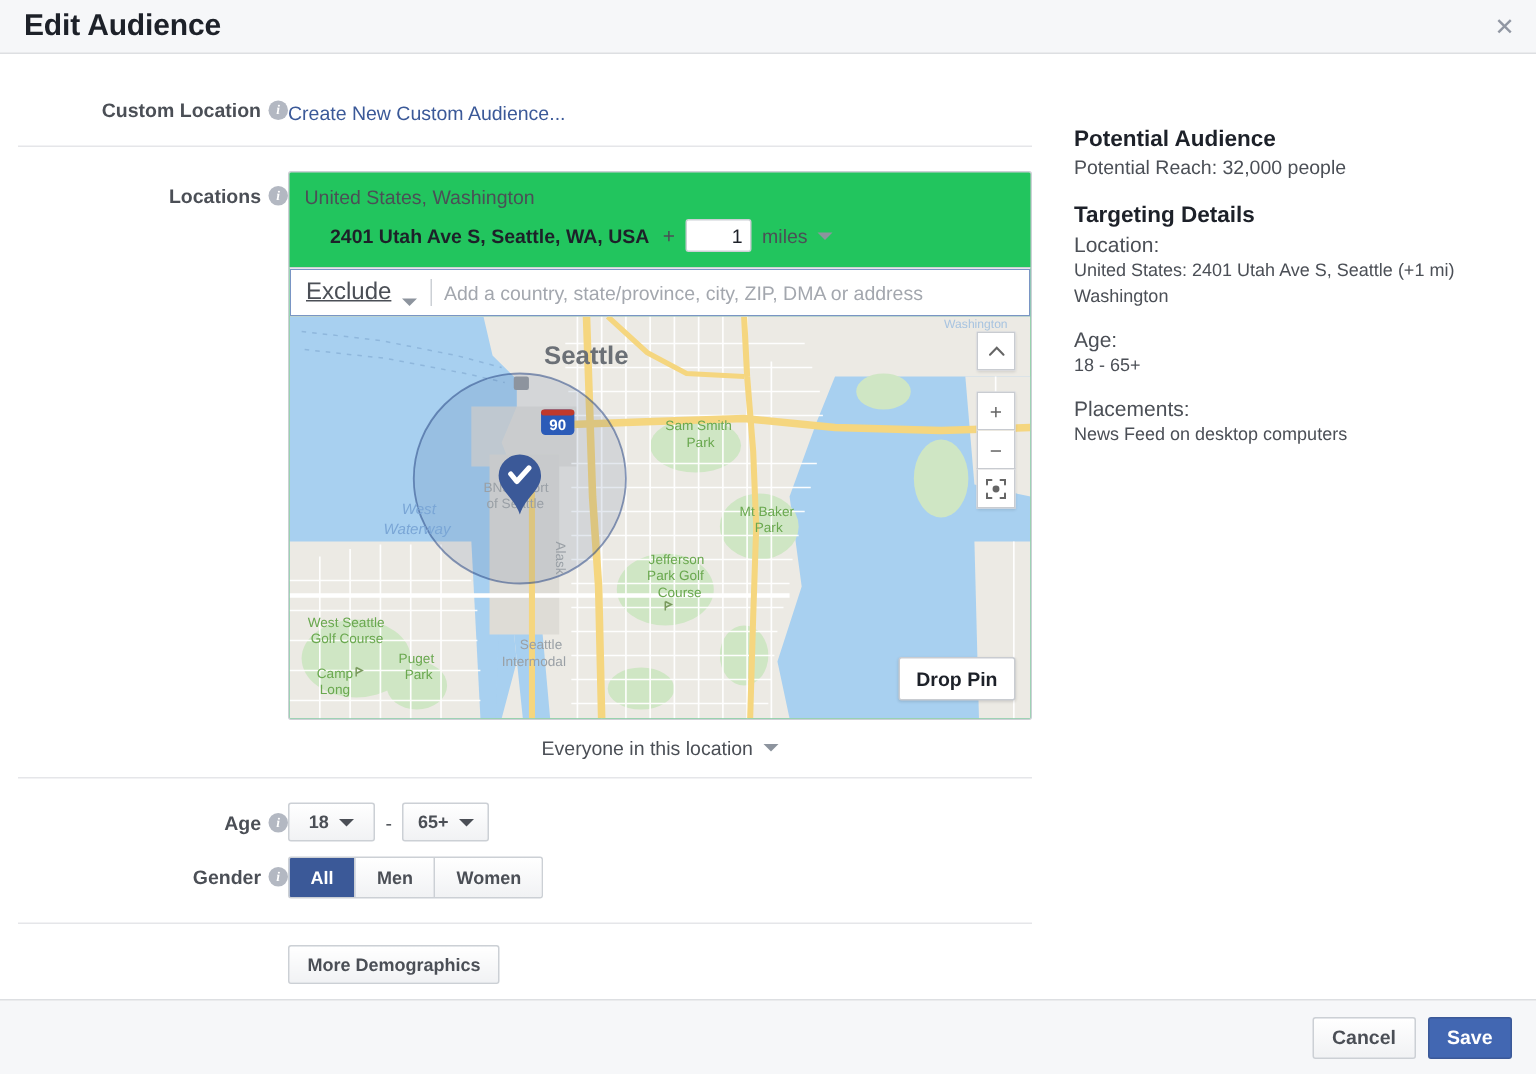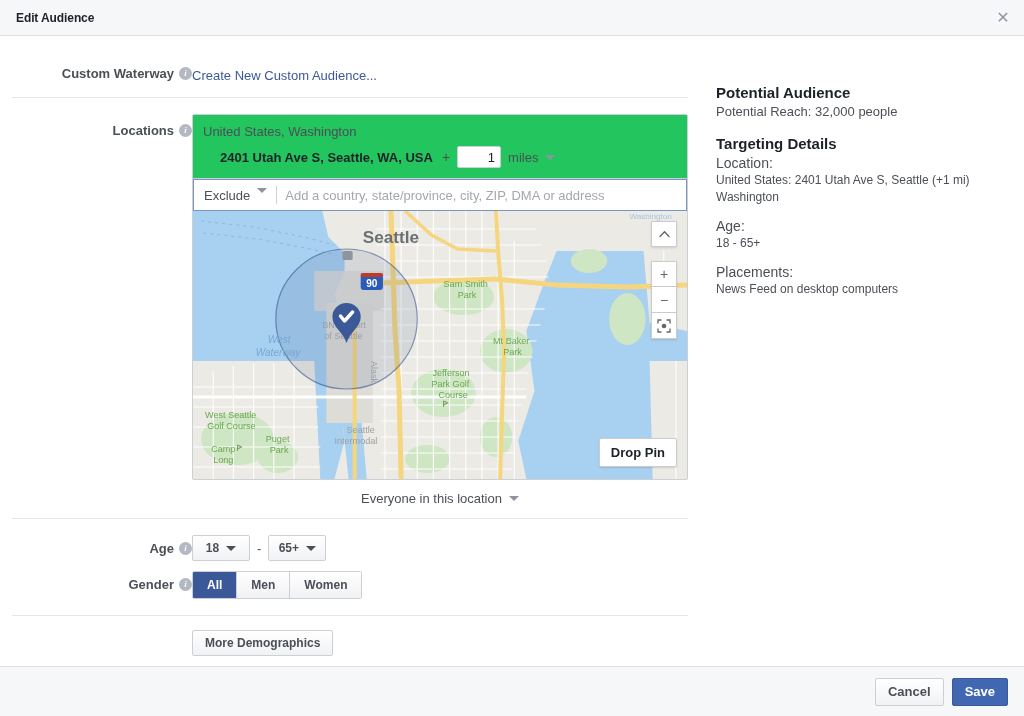--- a/index.html
+++ b/index.html
@@ -28,21 +28,21 @@
   .titlebar {
     height: 35px;
     background: #f6f7f9;
     border-bottom: 1px solid #dddfe2;
     display: flex;
     align-items: center;
     flex: none;
     position: relative;
   }
   .titlebar-title {
-    font-size: 12px;
+    font-size: 20px;
     font-weight: bold;
     color: #1d2129;
     padding-left: 16px;
     letter-spacing: -0.1px;
   }
   .close-icon {
     position: absolute;
     right: 12px;
     top: 50%;
     transform: translateY(-50%);
@@ -227,26 +227,27 @@
     align-items: center;
     border-top: 1px solid #ccd0d5;
     height: 32px;
     box-shadow: inset 0 0 0 1px #7995c4;
     border-radius: 0;
     background: #fff;
     position: relative;
   }
   .exclude-btn {
     display: flex;
-    align-items: flex-start;
+    align-items: flex-end;
     padding: 0 9px 0 11px;
-    font-size: 13px;
+    font-size: 16px;
     color: #4b4f56;
     cursor: pointer;
     white-space: nowrap;
+    text-decoration: underline;
   }
   .exclude-sep {
     width: 1px;
     height: 18px;
     background: #ccd0d5;
   }
   .loc-search-input {
     flex: 1;
     border: 0;
     outline: none;
@@ -463,21 +464,21 @@
     <div class="close-icon">✕</div>
   </div>
 
   <div class="body-split">
 
     <div class="left-pane">
 
       <div class="sect-custom">
         <div class="row">
           <div class="row-label">
-            <span>Custom Waterway</span>
+            <span>Custom Location</span>
             <span class="info-icon">i</span>
           </div>
           <div class="row-field">
             <a class="create-new">Create New Custom Audience...</a>
           </div>
         </div>
       </div>
 
       <div class="divider" style="margin-top:14px"></div>
 

